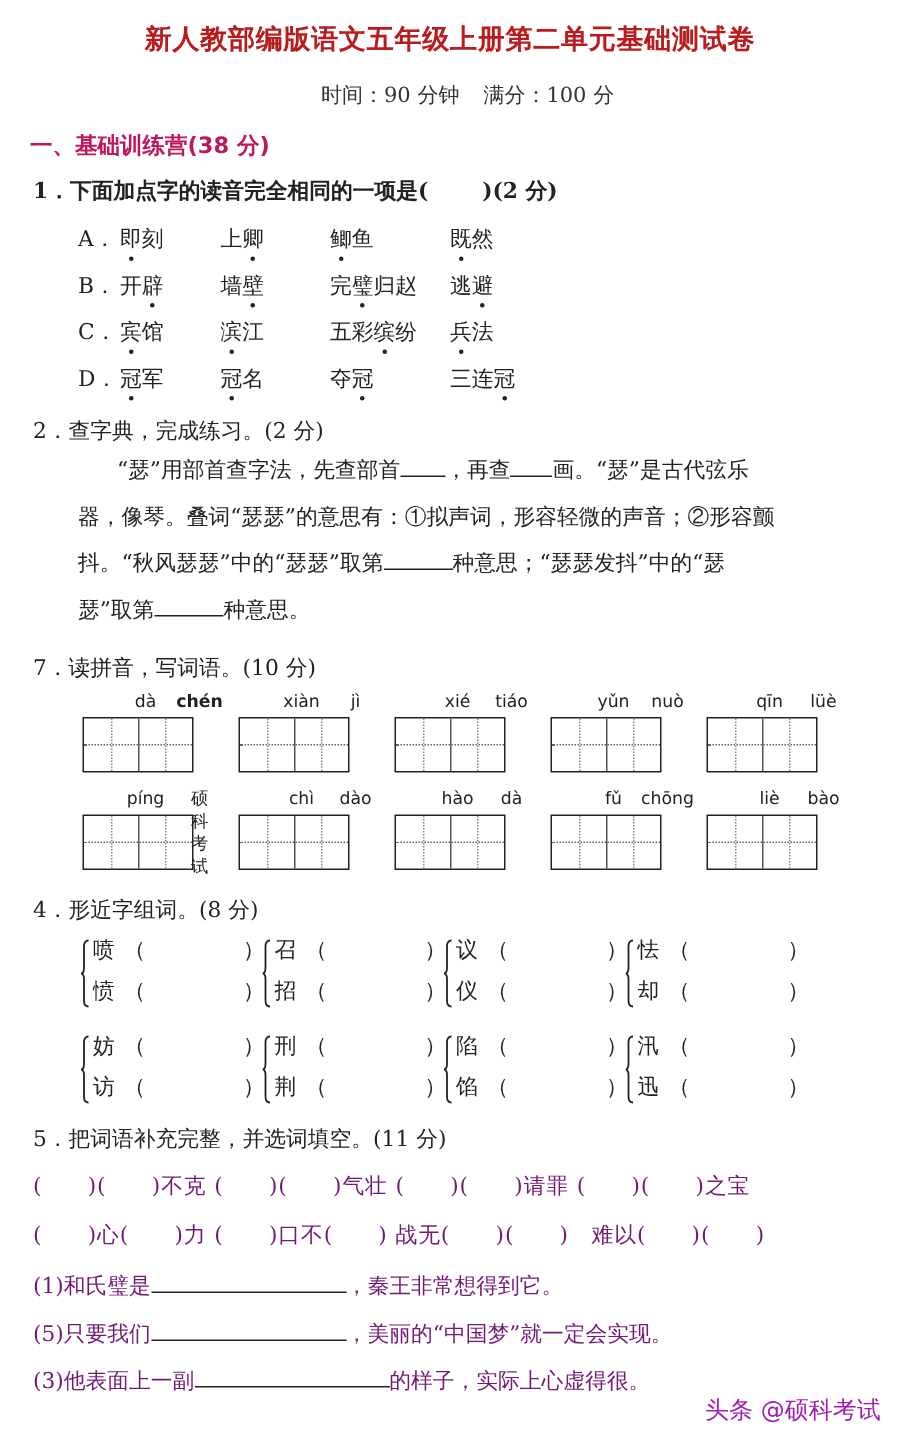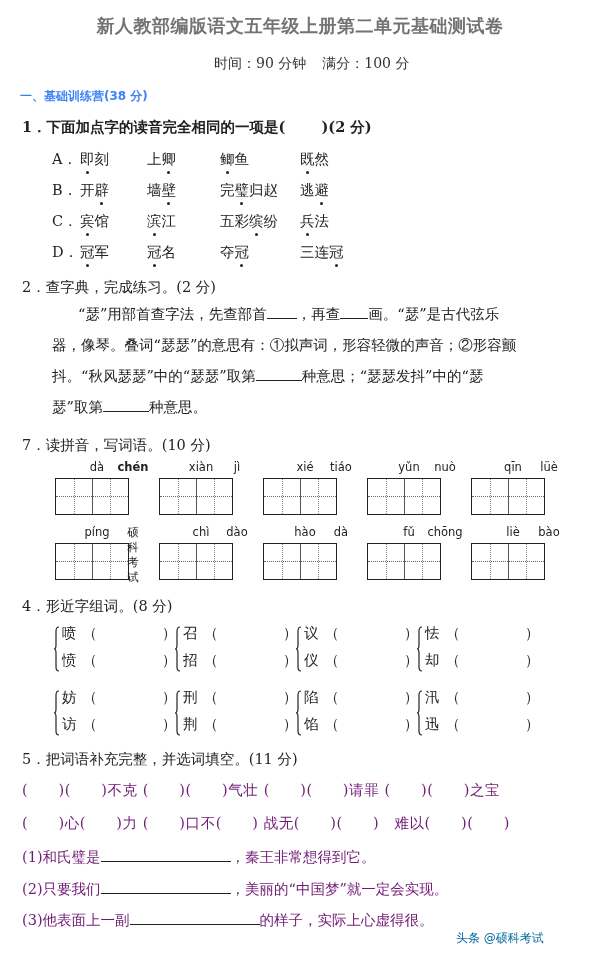--- a/index.html
+++ b/index.html
@@ -5,27 +5,27 @@
   html, body { margin: 0; padding: 0; background: #ffffff; }
   body {
     width: 600px; height: 963px; position: relative; overflow: hidden;
     font-family: "DejaVu Serif", "Liberation Serif", serif;
     color: #1a1a1a;
   }
   .abs { position: absolute; white-space: nowrap; }
   .title {
     top: 14px; left: 0; width: 600px; text-align: center;
     font-family: "DejaVu Sans", sans-serif; font-weight: bold;
-    font-size: 18px; letter-spacing: 0.5px; color: #737373;
+    font-size: 18px; letter-spacing: 0.5px; color: #b91c1c;
   }
   .subtitle { top: 55px; left: 214px; font-size: 14px; color: #333; }
   .subtitle span + span { margin-left: 16px; }
   .section {
     top: 88px; left: 20px; font-family: "DejaVu Sans", sans-serif;
-    font-weight: bold; font-size: 12px; color: #3b82f6;
+    font-weight: bold; font-size: 15px; color: #be185d;
   }
   .q { font-size: 14.5px; color: #222; }
   .q1 { top: 118px; left: 22px; font-weight: bold; }
   .opt { font-size: 14.5px; color: #222; }
   .opt .lbl { position: absolute; left: 0; }
   .opt .w { position: absolute; }
   .dotc { position: relative; display: inline-block; }
   .dotc::after {
     content: ""; position: absolute; left: 50%; bottom: -5px; width: 3px; height: 3px;
     margin-left: -1.5px; background: #222; border-radius: 50%;
@@ -45,22 +45,22 @@
   .grid .v-dash1 { left: 18px; border-left: 1px dotted #888; }
   .grid .v-dash2 { left: 54px; border-left: 1px dotted #888; }
   .grid .h-dash { position: absolute; left: 0; right: 0; top: 17px; border-top: 1px dotted #666; }
   .pair { position: absolute; width: 130px; height: 52px; font-size: 14.5px; color: #222; }
   .brace { position: absolute; left: 0; top: 2px; width: 6px; height: 46px; }
   .pair .row { position: absolute; left: 8px; }
   .pair .row .paren-open { margin-left: 6px; }
   .pair .row .paren-close { position: absolute; left: 100px; }
   .fill-row { font-size: 14.5px; color: #701a75; }
   .watermark {
-    top: 930px; left: 456px; font-family: "DejaVu Sans", sans-serif;
-    font-size: 12px; color: #0369a1;
+    top: 930px; left: 470px; font-family: "DejaVu Sans", sans-serif;
+    font-size: 16px; color: #a21caf;
   }
 </style>
 </head>
 <body>
 
 <div class="abs title">新人教部编版语文五年级上册第二单元基础测试卷</div>
 <div class="abs subtitle">
   <span>时间：90 分钟</span><span>满分：100 分</span>
 </div>
 <div class="abs section">一、基础训练营(38 分)</div>
@@ -297,19 +297,19 @@
   </div>
 
 <div class="abs q" style="top:750px;left:22px">5．把词语补充完整，并选词填空。(11 分)</div>
 <div class="abs fill-row" style="top:781px;left:22px;letter-spacing:0.6px">(　　)(　　)不克 (　　)(　　)气壮 (　　)(　　)请罪 (　　)(　　)之宝</div>
 <div class="abs fill-row" style="top:814px;left:22px;letter-spacing:0.6px">(　　)心(　　)力 (　　)口不(　　) 战无(　　)(　　)　难以(　　)(　　)</div>
 
 <div class="abs fill-row" style="top:847px;left:22px">
   <span>(1)和氏璧是</span><span class="blank" style="width:130px"></span><span>，秦王非常想得到它。</span>
 </div>
 <div class="abs fill-row" style="top:879px;left:22px">
-  <span>(2)只要我们</span><span class="blank" style="width:130px"></span><span>，美丽的“中国梦”就一定会实现。</span>
+  <span>(5)只要我们</span><span class="blank" style="width:130px"></span><span>，美丽的“中国梦”就一定会实现。</span>
 </div>
 <div class="abs fill-row" style="top:910px;left:22px">
   <span>(3)他表面上一副</span><span class="blank" style="width:130px"></span><span>的样子，实际上心虚得很。</span>
 </div>
 
 <div class="abs watermark">头条 @硕科考试</div>
 
 </body></html>

